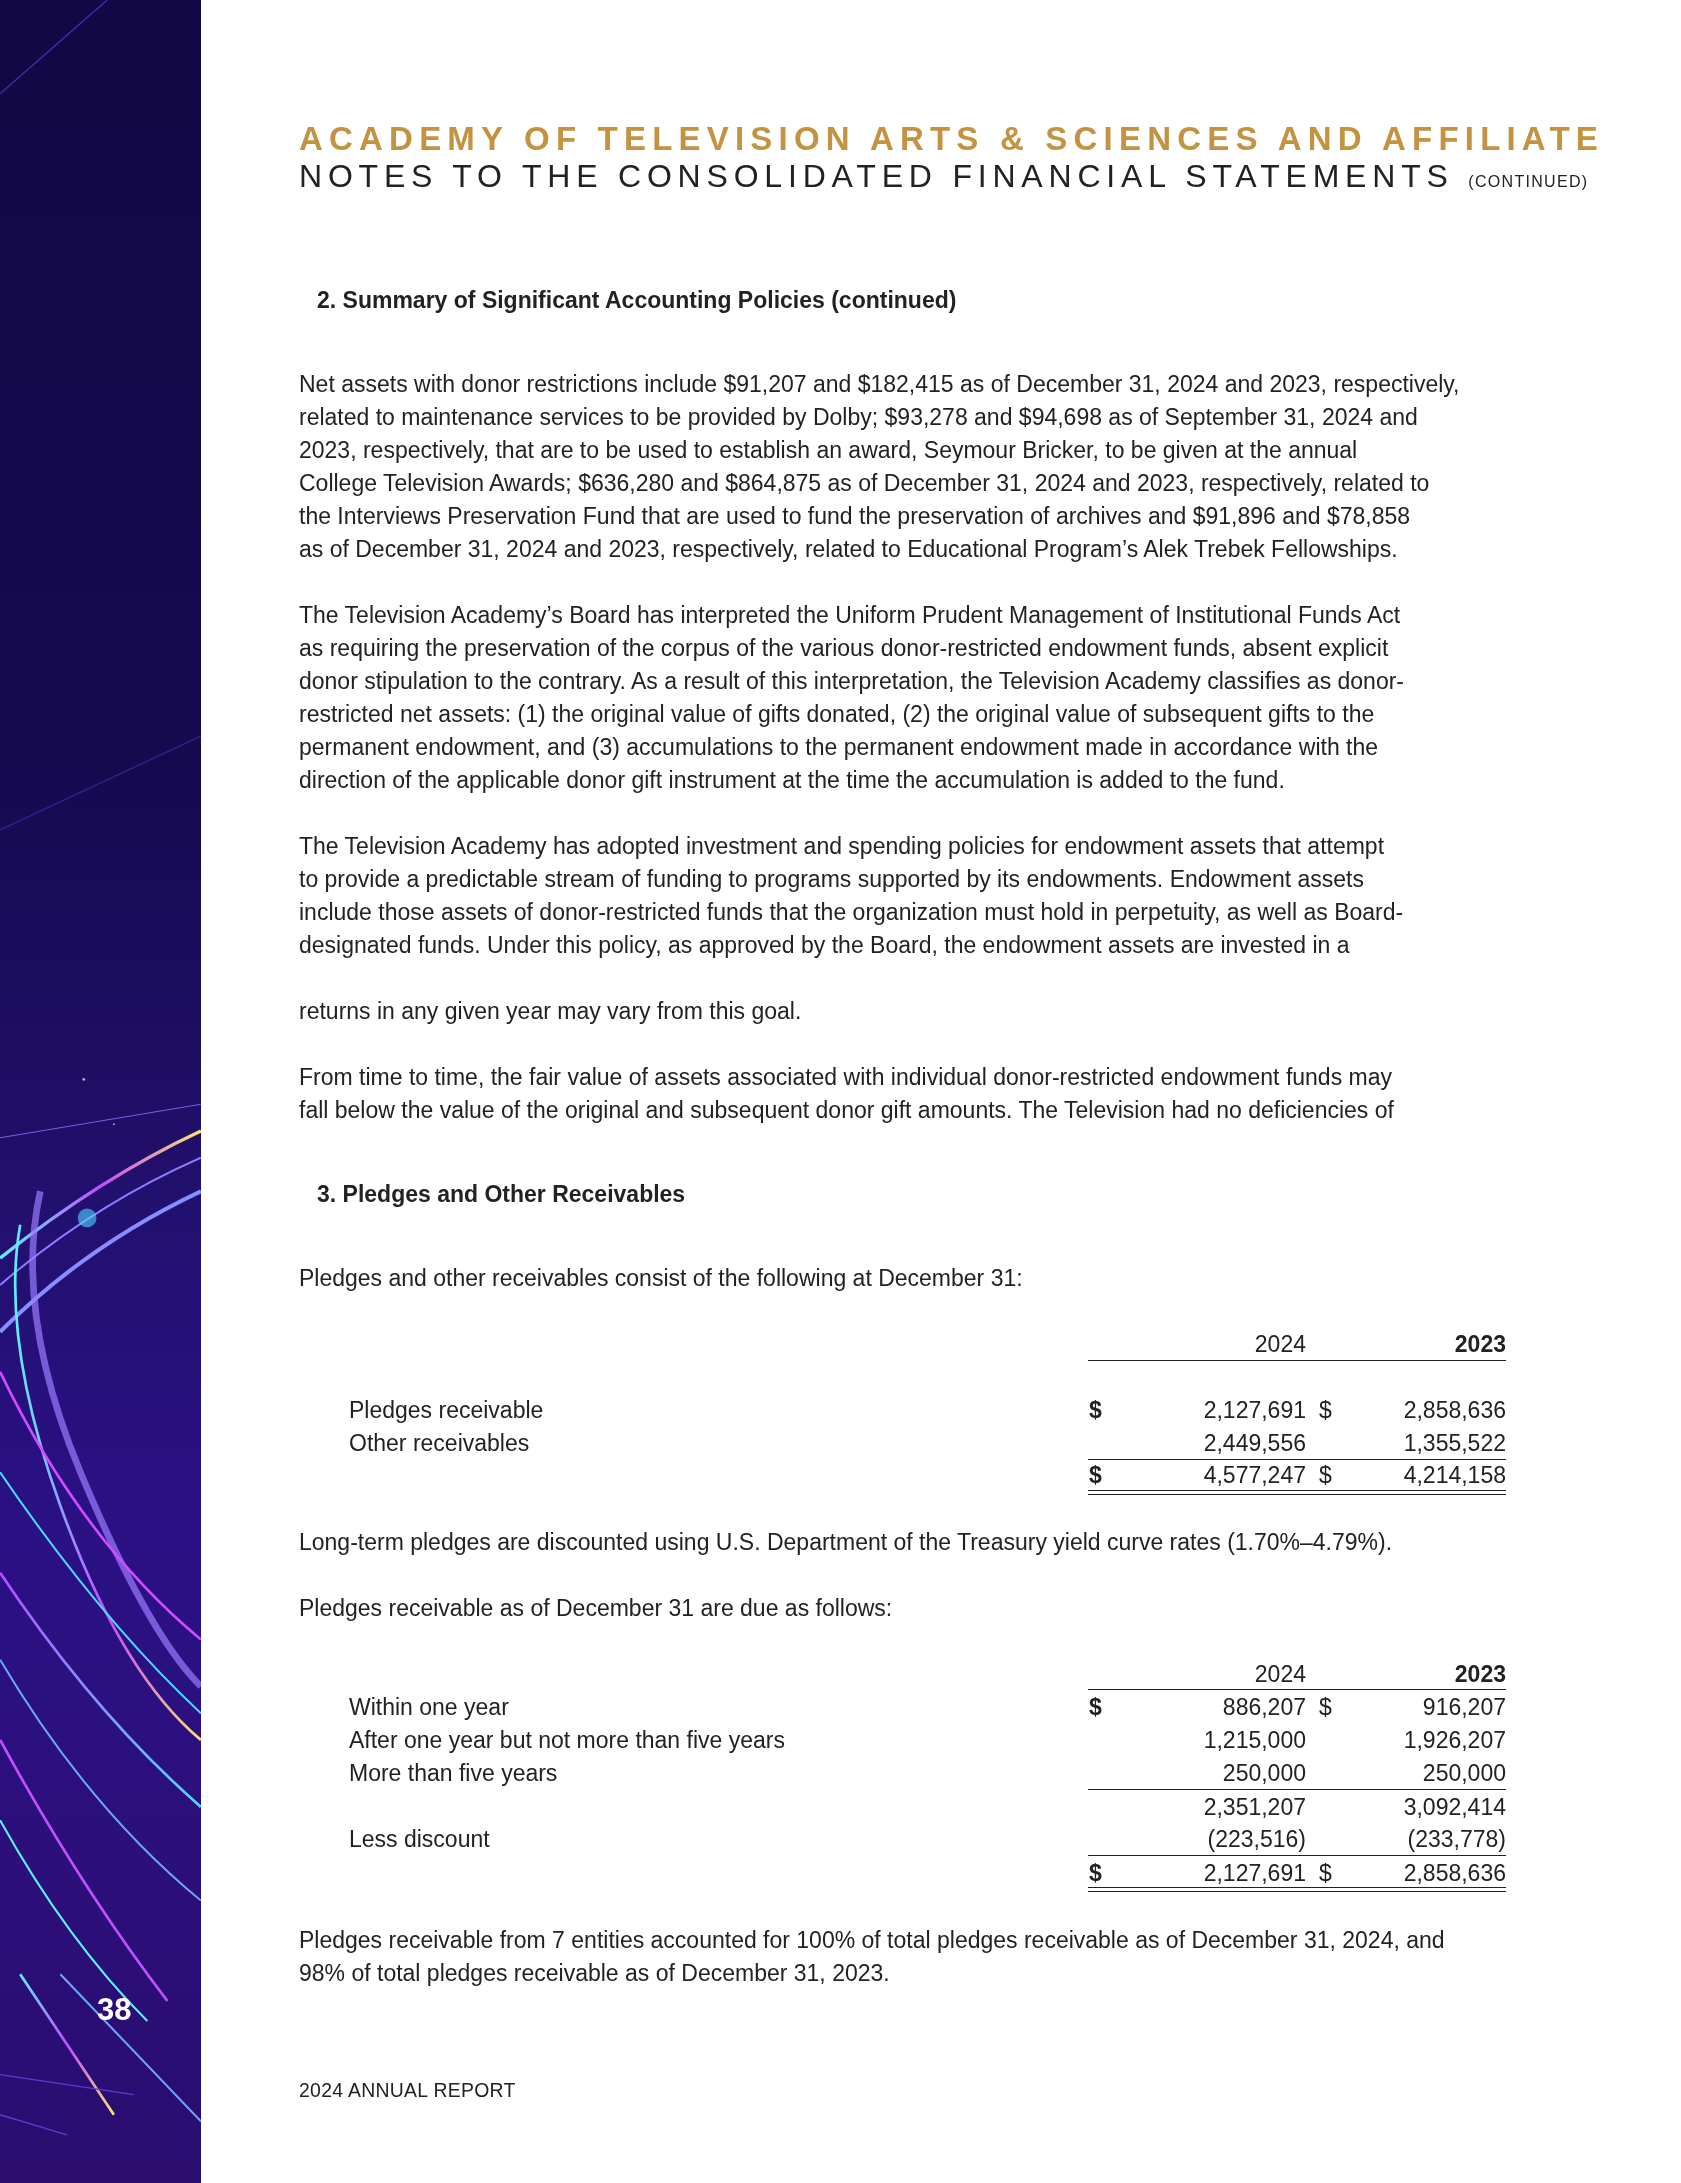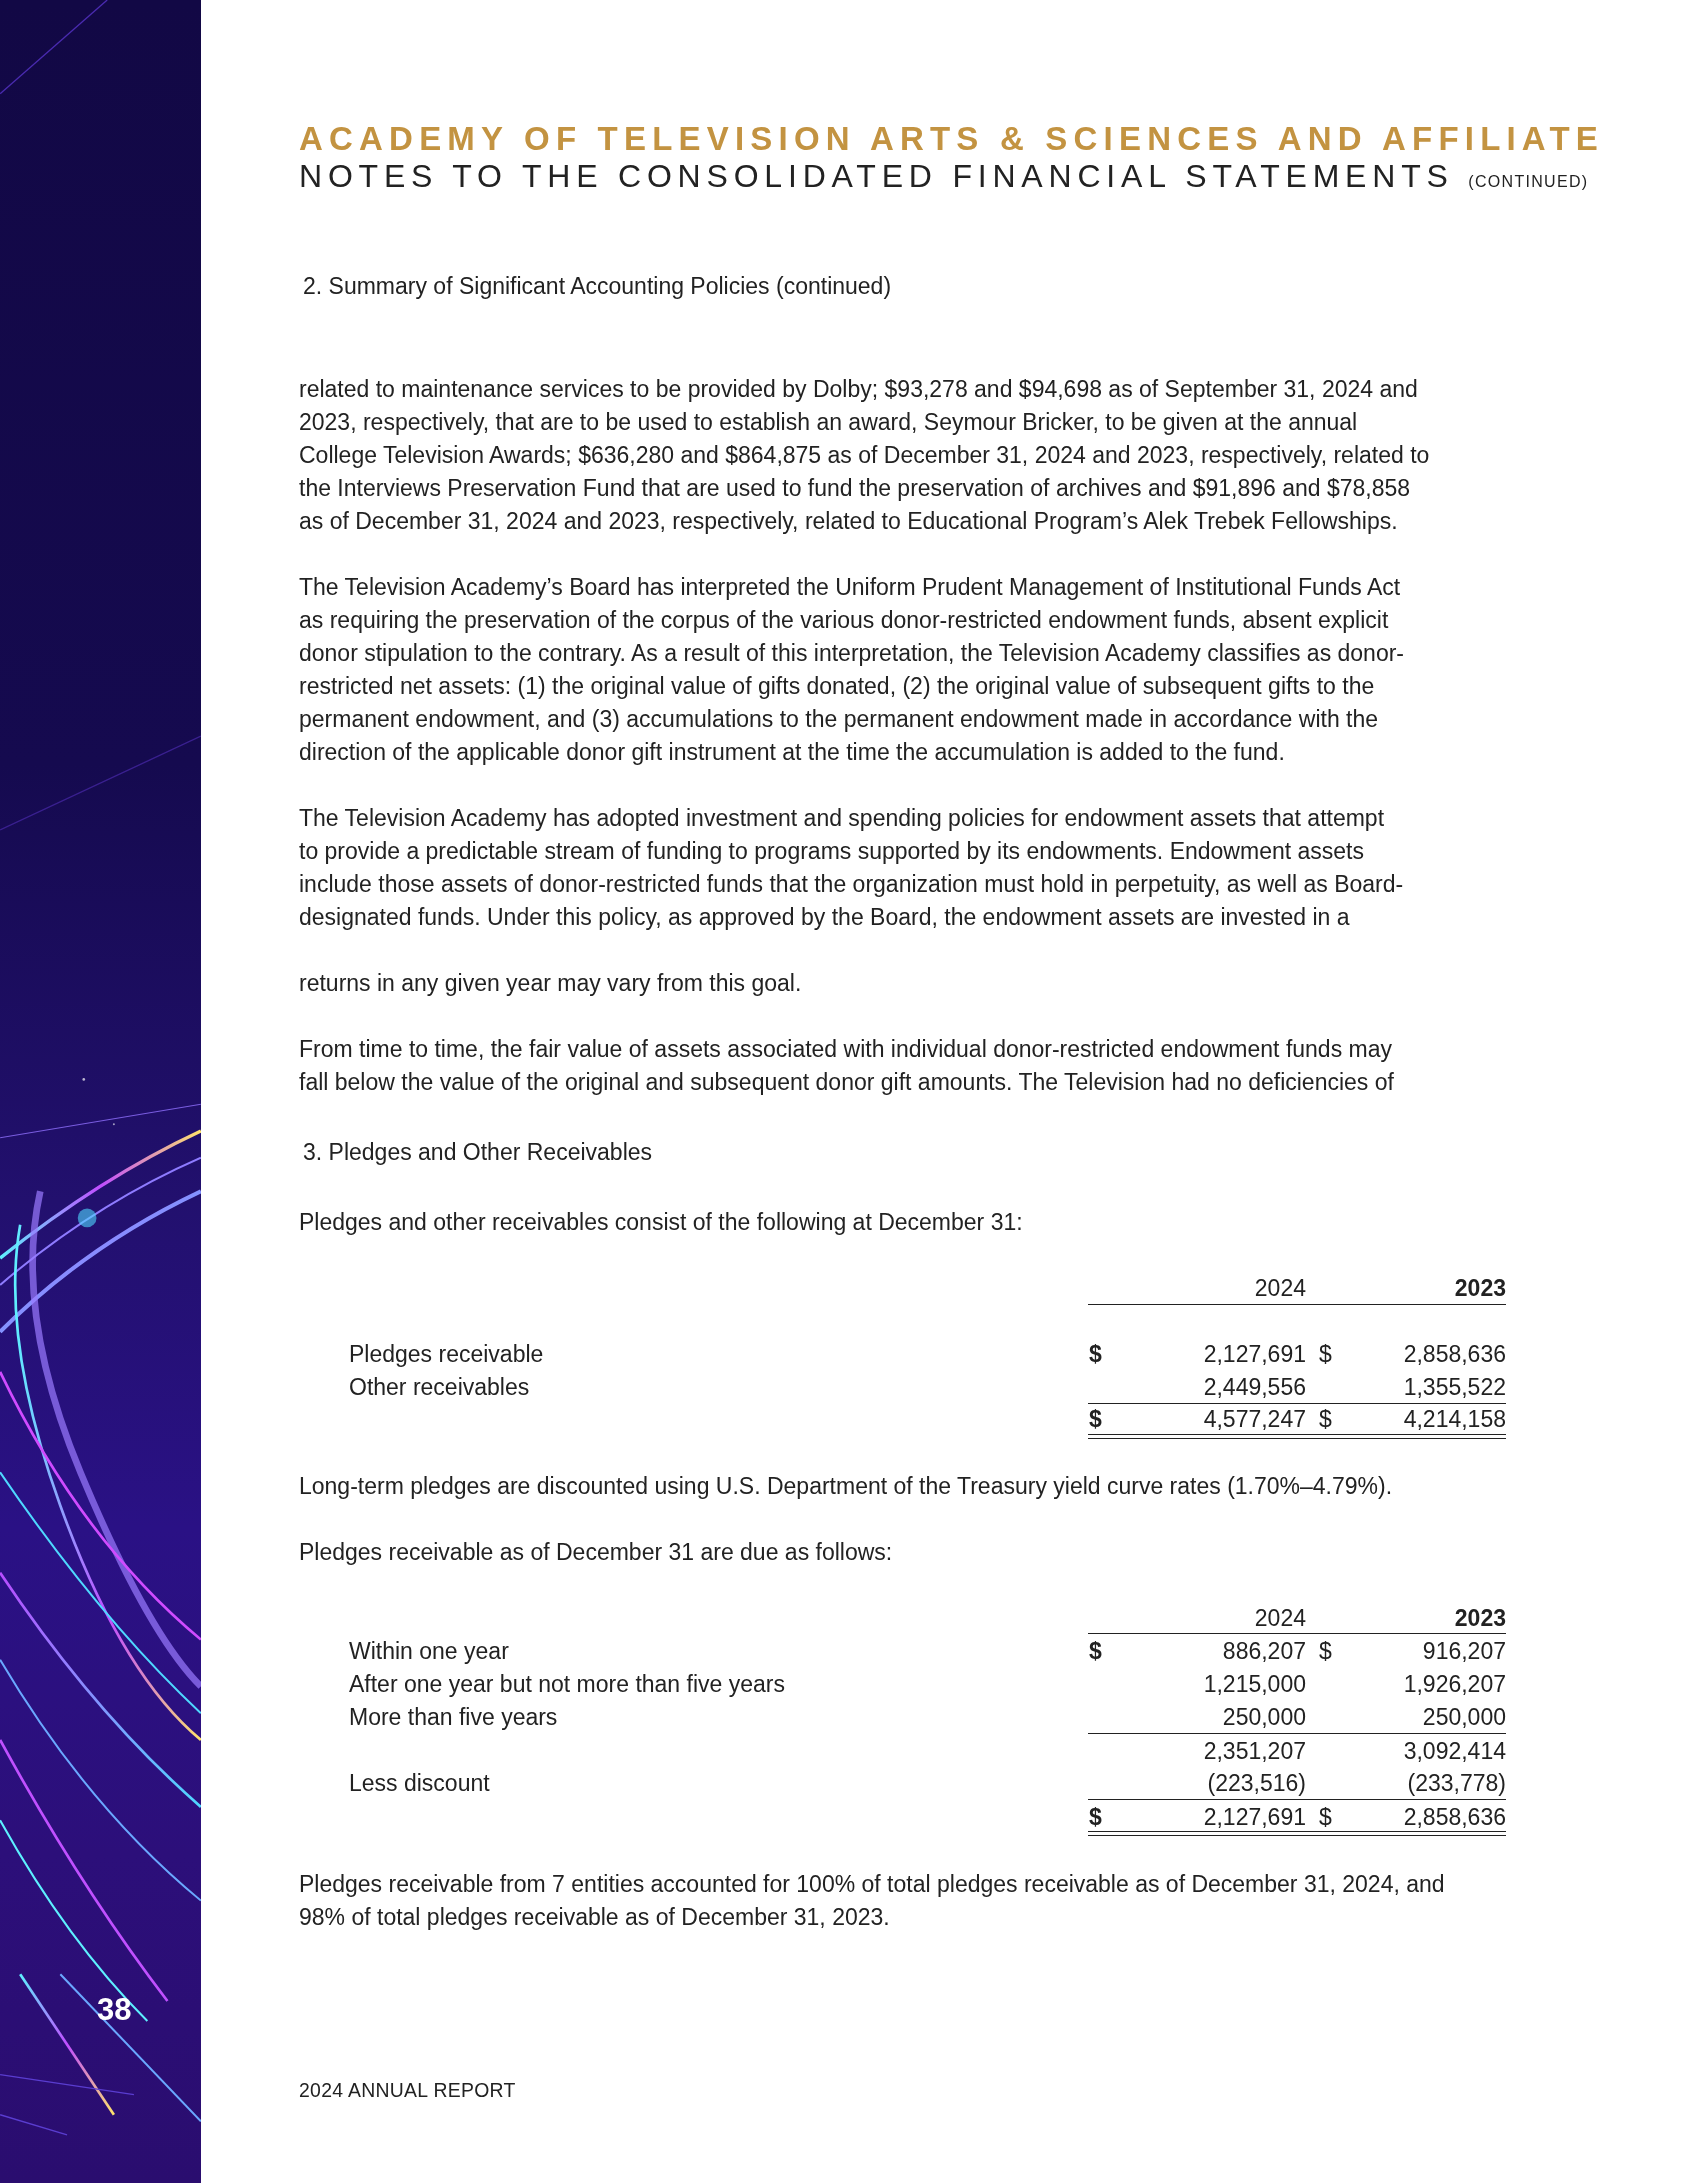--- a/index.html
+++ b/index.html
@@ -7,21 +7,21 @@
          font-family:"Liberation Sans", "DejaVu Sans", sans-serif; color:#222222; }
   .sidebar { position:absolute; left:0; top:0; width:201px; height:2183px; overflow:hidden;
     background: linear-gradient(180deg, #120845 0%, #150a4f 35%, #22106e 55%, #2a1185 70%, #2c0f7a 85%, #2a0d6f 100%); }
   .sidebar svg { position:absolute; left:0; top:0; }
   .page-num { position:absolute; left:97px; top:1992px; color:#ffffff; font-weight:bold; font-size:31px; }
   .header { position:absolute; left:299px; top:120px; width:1258px; }
   .org-title { color:#c39341; font-weight:bold; font-size:33px; letter-spacing:6.2px; line-height:37px; white-space:nowrap; }
   .doc-title { color:#222; font-size:32px; letter-spacing:5.8px; line-height:39px; white-space:nowrap; font-weight:normal; }
   .doc-title .cont { font-size:16px; letter-spacing:1.3px; }
   .content { position:absolute; left:299px; top:266px; width:1252px; font-size:23px; line-height:33px; }
-  .section-h { font-weight:normal; margin:4px; font-size:23px; }
+  .section-h { font-weight:bold; margin:18px; font-size:23px; }
   p { margin:0; }
   .gap { height:33px; }
   .tbl { position:relative; width:1252px; }
   .row { position:relative; height:33px; }
   .row .lbl { position:absolute; left:50px; top:0; white-space:nowrap; }
   .row .d1 { position:absolute; left:790px; top:0; font-weight:bold; }
   .row .v1 { position:absolute; right:-1007px; top:0; width:201px; text-align:right; font-weight:normal; }
   .row .d2 { position:absolute; left:1020px; top:0; }
   .row .v2 { position:absolute; left:1040px; top:0; width:167px; text-align:right; }
   .rule { position:absolute; left:789px; width:418px; border-top:1.7px solid #222; }
@@ -75,21 +75,21 @@
     <span>NOTES TO THE CONSOLIDATED FINANCIAL STATEMENTS</span>
     <span class="cont">(CONTINUED)</span>
   </div>
 </div>
 
 <div class="content">
   <div class="section-h">2. Summary of Significant Accounting Policies (continued)</div>
   <div class="gap"></div>
 
   <p>
-    <br>
+    <span>Net assets with donor restrictions include $91,207 and $182,415 as of December 31, 2024 and 2023, respectively,</span><br>
     <span>related to maintenance services to be provided by Dolby; $93,278 and $94,698 as of September 31, 2024 and</span><br>
     <span>2023, respectively, that are to be used to establish an award, Seymour Bricker, to be given at the annual</span><br>
     <span>College Television Awards; $636,280 and $864,875 as of December 31, 2024 and 2023, respectively, related to</span><br>
     <span>the Interviews Preservation Fund that are used to fund the preservation of archives and $91,896 and $78,858</span><br>
     <span>as of December 31, 2024 and 2023, respectively, related to Educational Program’s Alek Trebek Fellowships.</span>
   </p>
   <div class="gap"></div>
 
   <p>
     <span>The Television Academy’s Board has interpreted the Uniform Prudent Management of Institutional Funds Act</span><br>

